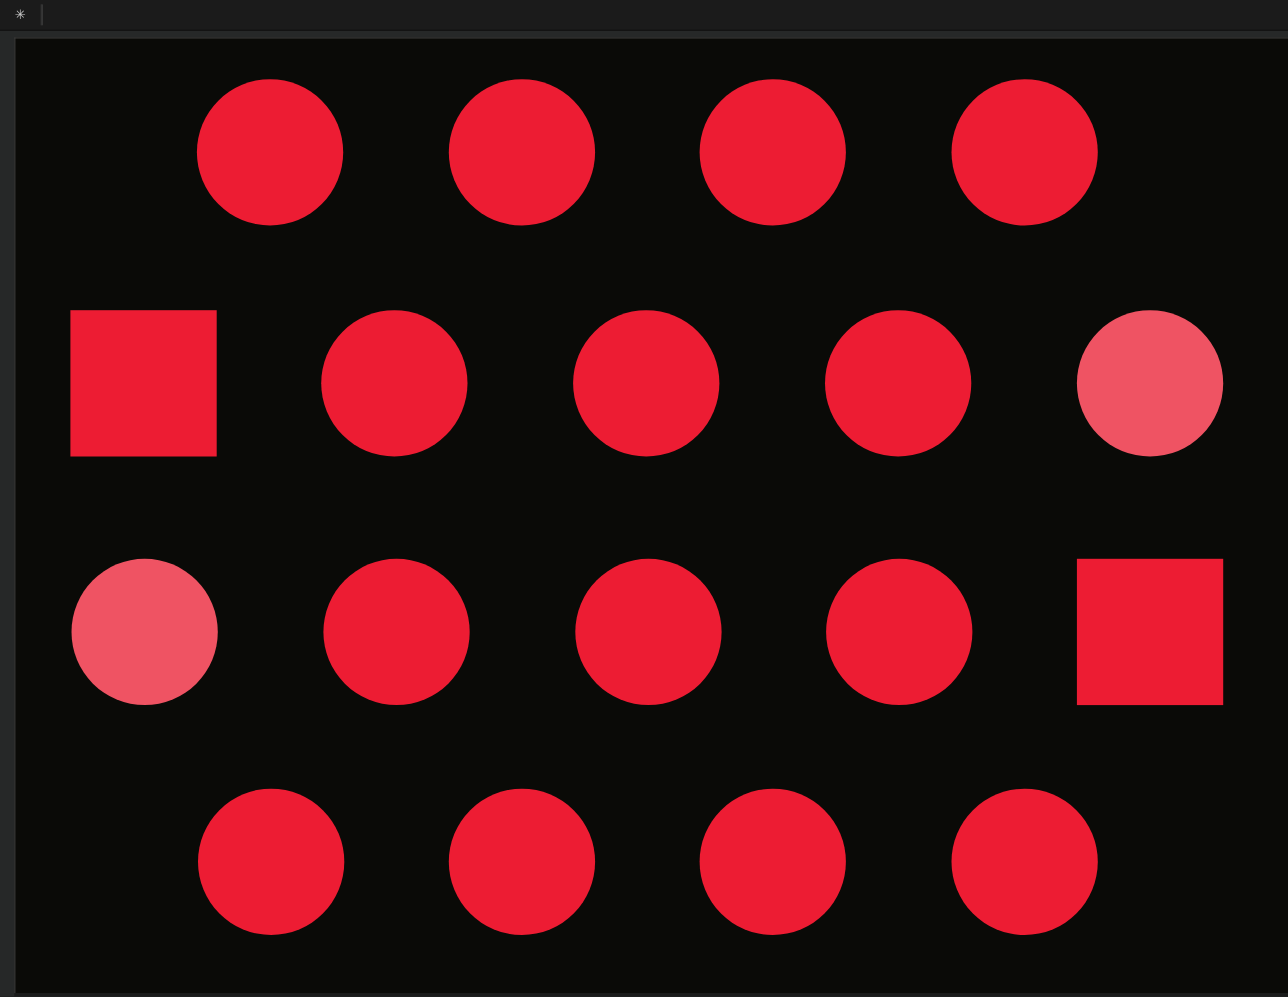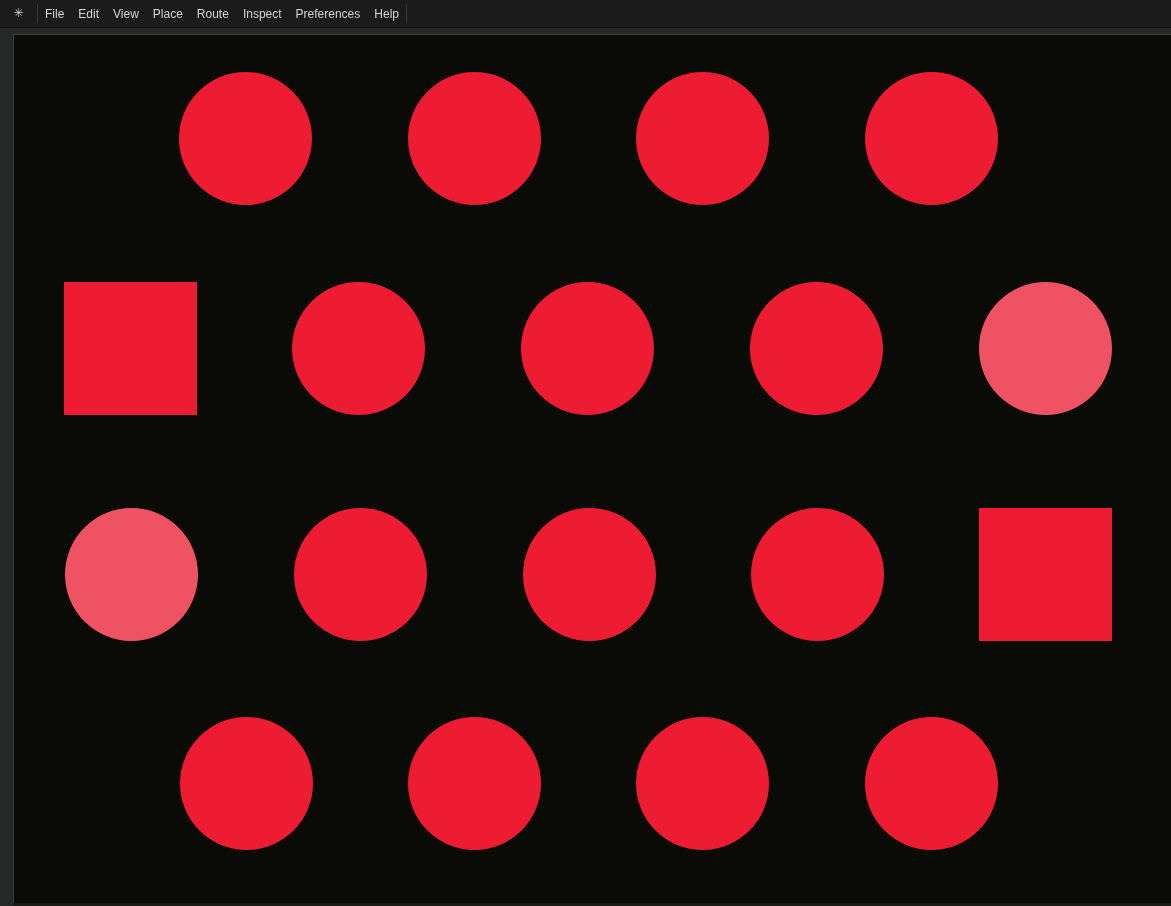--- a/index.html
+++ b/index.html
@@ -66,30 +66,20 @@
   .shape { position: absolute; }
   .shape.circle { border-radius: 50%; }
   .shape.square { border-radius: 0; }
 </style>
 </head>
 <body>
 
 <div class="menubar">
   <div class="app-icon">✳</div>
   <div class="menusep"></div>
-  <div class="menu-items" id="menu-items">
-      <div class="menu-item">File</div>
-      <div class="menu-item">Edit</div>
-      <div class="menu-item">View</div>
-      <div class="menu-item">Place</div>
-      <div class="menu-item">Route</div>
-      <div class="menu-item">Inspect</div>
-      <div class="menu-item">Preferences</div>
-      <div class="menu-item">Help</div>
-    </div>
   <div class="menusep"></div>
 </div>
 
 <div class="canvas" id="canvas">
     <div class="shape circle" style="left: 164.5px; top: 36.5px; width: 133px; height: 133px; background: rgb(237, 28, 51);"></div>
     <div class="shape circle" style="left: 393.5px; top: 36.5px; width: 133px; height: 133px; background: rgb(237, 28, 51);"></div>
     <div class="shape circle" style="left: 621.5px; top: 36.5px; width: 133px; height: 133px; background: rgb(237, 28, 51);"></div>
     <div class="shape circle" style="left: 850.5px; top: 36.5px; width: 133px; height: 133px; background: rgb(237, 28, 51);"></div>
     <div class="shape square" style="left: 49.5px; top: 246.5px; width: 133px; height: 133px; background: rgb(237, 28, 51);"></div>
     <div class="shape circle" style="left: 277.5px; top: 246.5px; width: 133px; height: 133px; background: rgb(237, 28, 51);"></div>

